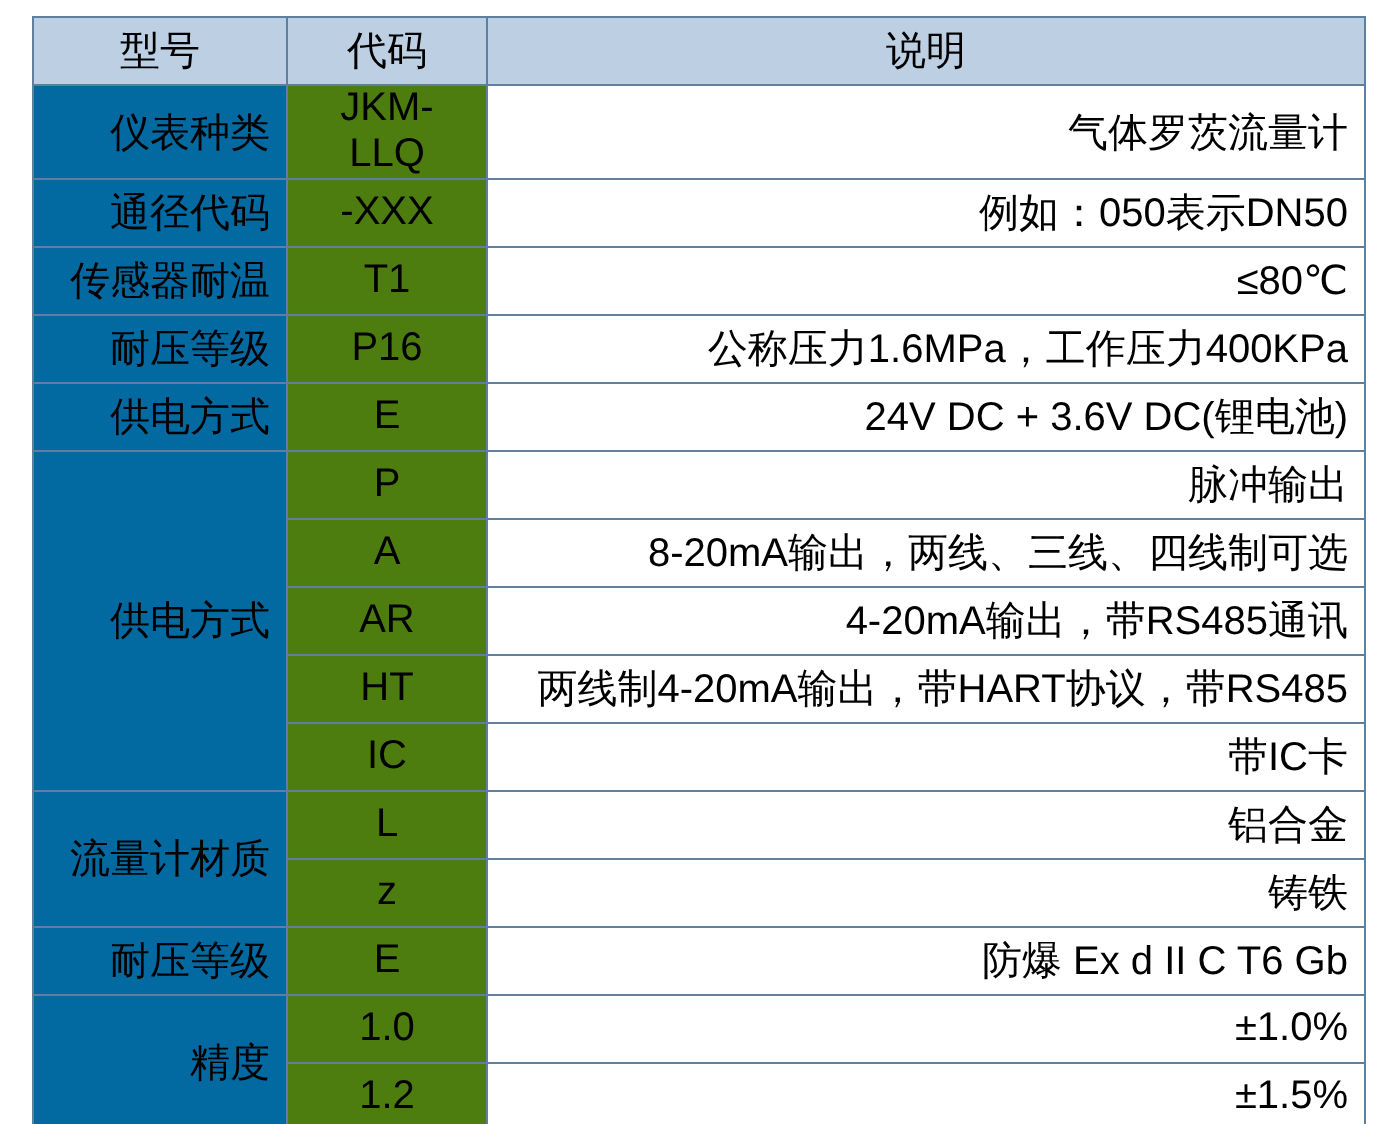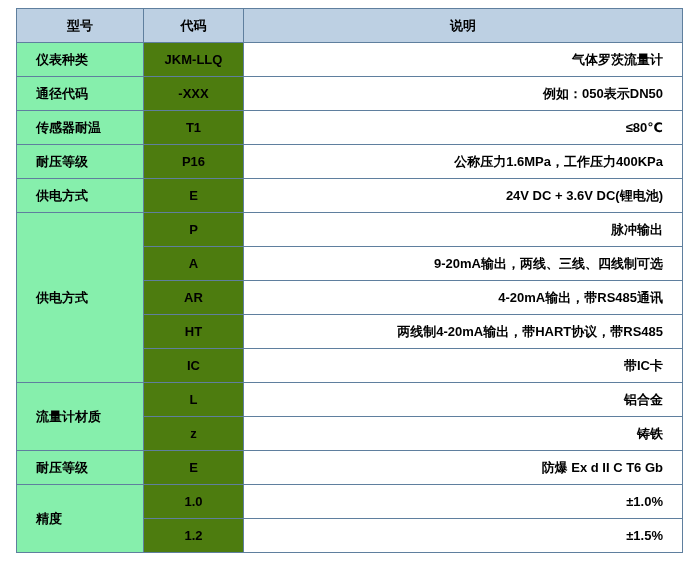--- a/index.html
+++ b/index.html
@@ -19,35 +19,35 @@
     table-layout: fixed;
     width: 666px;
     margin: 8px 0 0 16px;
     border: 1px solid #5f7f9e;
   }
   #spec-table col.c1 { width: 127px; }
   #spec-table col.c2 { width: 100px; }
   #spec-table col.c3 { width: 439px; }
   #spec-table td, #spec-table th {
     border: 1px solid #5f7f9e;
-    padding: 0 19px;
-    font-size: 13px;
-    font-weight: bold;
+    padding: 0 8px;
+    font-size: 20px;
+    font-weight: normal;
     height: 34px;
     vertical-align: middle;
     box-sizing: border-box;
   }
   .hdr {
     background: #bdd0e3;
     text-align: center;
     font-size: 16px;
   }
   .cat {
-    background: #86efac;
-    text-align: left;
+    background: #0369a1;
+    text-align: right;
   }
   .code {
     background: #4d7c0f;
     text-align: center;
   }
   .desc {
     background: #ffffff;
     text-align: right;
   }
 </style>
@@ -93,21 +93,21 @@
         <td class="code">E</td>
         <td class="desc">24V DC + 3.6V DC(锂电池)</td>
       </tr>
       <tr>
         <td class="cat" rowspan="5">供电方式</td>
         <td class="code">P</td>
         <td class="desc">脉冲输出</td>
       </tr>
       <tr>
         <td class="code">A</td>
-        <td class="desc">9-20mA输出，两线、三线、四线制可选</td>
+        <td class="desc">8-20mA输出，两线、三线、四线制可选</td>
       </tr>
       <tr>
         <td class="code">AR</td>
         <td class="desc">4-20mA输出，带RS485通讯</td>
       </tr>
       <tr>
         <td class="code">HT</td>
         <td class="desc">两线制4-20mA输出，带HART协议，带RS485</td>
       </tr>
       <tr>

